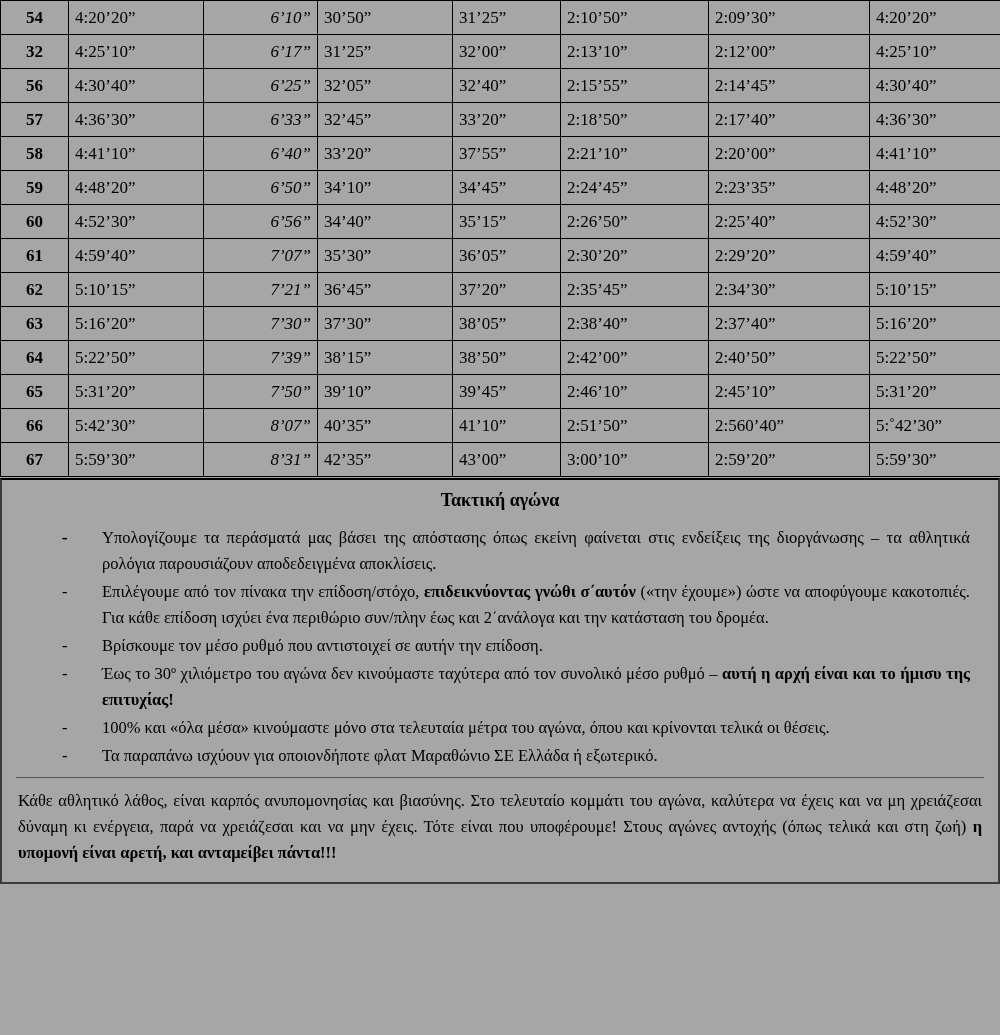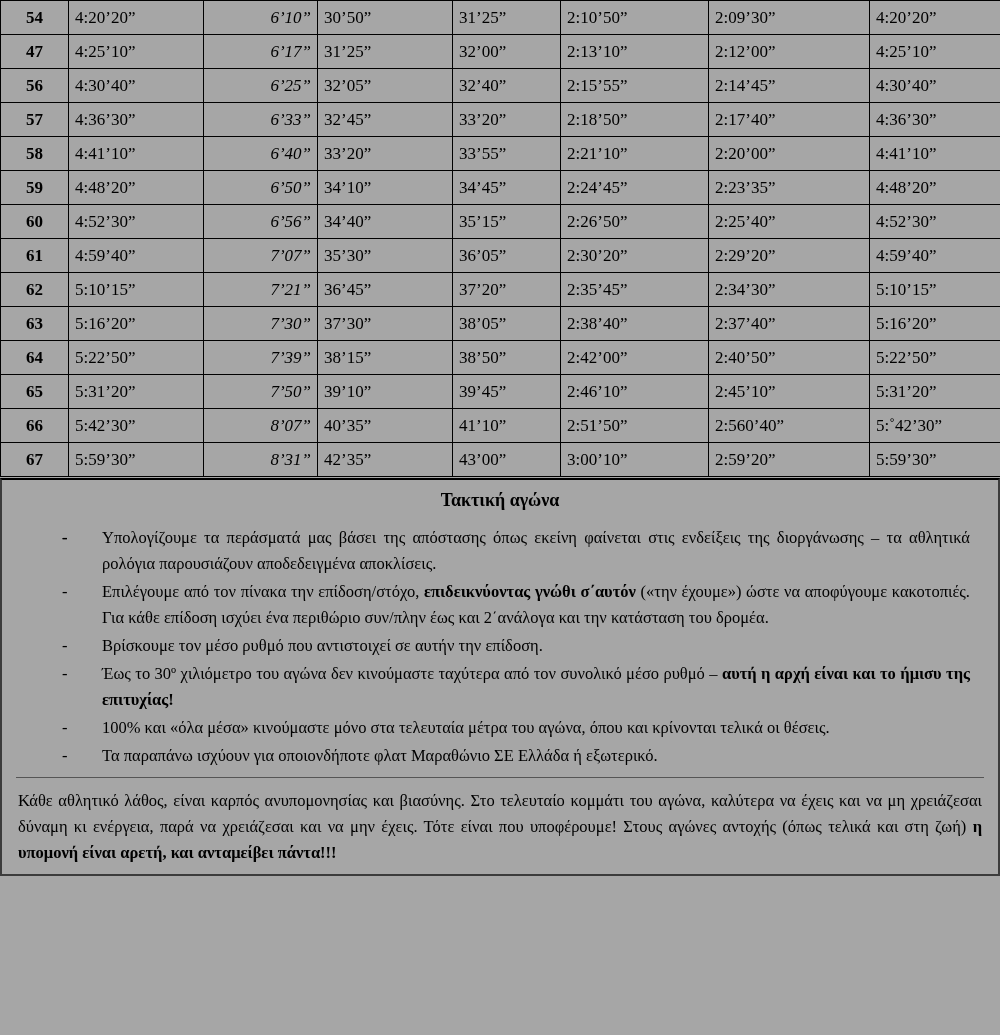--- a/index.html
+++ b/index.html
@@ -55,21 +55,21 @@
   td.c5 { width: 135px; text-align: left;  }
   td.c6 { width: 148px; text-align: left;  }
   td.c7 { width: 222px; text-align: left;  }
 
   
   .tactics {
     border: 2px solid #3b3b3b;
     border-top: 2px solid #000;
     margin-top: 1px;
     background: #a6a6a6;
-    padding: 6px 14px 8px 14px;
+    padding: 6px 14px 16px 14px;
     box-sizing: border-box;
     width: 1000px;
   }
   .tactics-title {
     text-align: center;
     font-weight: bold;
     font-size: 18px;
     margin: 4px 0 14px 0;
   }
   ul.bullets {
@@ -113,21 +113,21 @@
           <td class="idx">54</td>
           <td class="c1">4:20’20”</td>
           <td class="c2">6’10”</td>
           <td class="c3">30’50”</td>
           <td class="c4">31’25”</td>
           <td class="c5">2:10’50”</td>
           <td class="c6">2:09’30”</td>
           <td class="c7">4:20’20”</td>
         </tr>
         <tr>
-          <td class="idx">47</td>
+          <td class="idx">32</td>
           <td class="c1">4:25’10”</td>
           <td class="c2">6’17”</td>
           <td class="c3">31’25”</td>
           <td class="c4">32’00”</td>
           <td class="c5">2:13’10”</td>
           <td class="c6">2:12’00”</td>
           <td class="c7">4:25’10”</td>
         </tr>
         <tr>
           <td class="idx">56</td>
@@ -147,21 +147,21 @@
           <td class="c4">33’20”</td>
           <td class="c5">2:18’50”</td>
           <td class="c6">2:17’40”</td>
           <td class="c7">4:36’30”</td>
         </tr>
         <tr>
           <td class="idx">58</td>
           <td class="c1">4:41’10”</td>
           <td class="c2">6’40”</td>
           <td class="c3">33’20”</td>
-          <td class="c4">33’55”</td>
+          <td class="c4">37’55”</td>
           <td class="c5">2:21’10”</td>
           <td class="c6">2:20’00”</td>
           <td class="c7">4:41’10”</td>
         </tr>
         <tr>
           <td class="idx">59</td>
           <td class="c1">4:48’20”</td>
           <td class="c2">6’50”</td>
           <td class="c3">34’10”</td>
           <td class="c4">34’45”</td>

